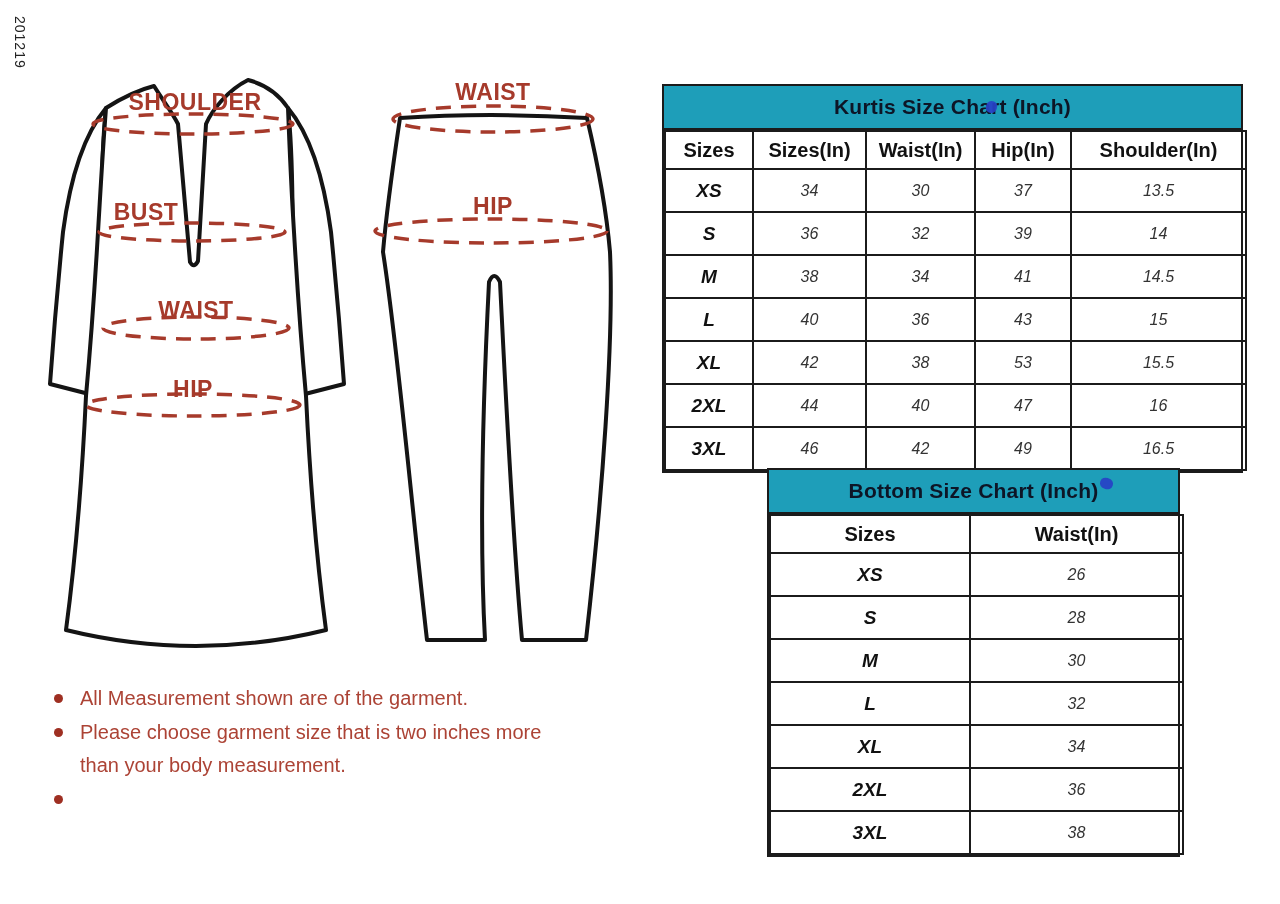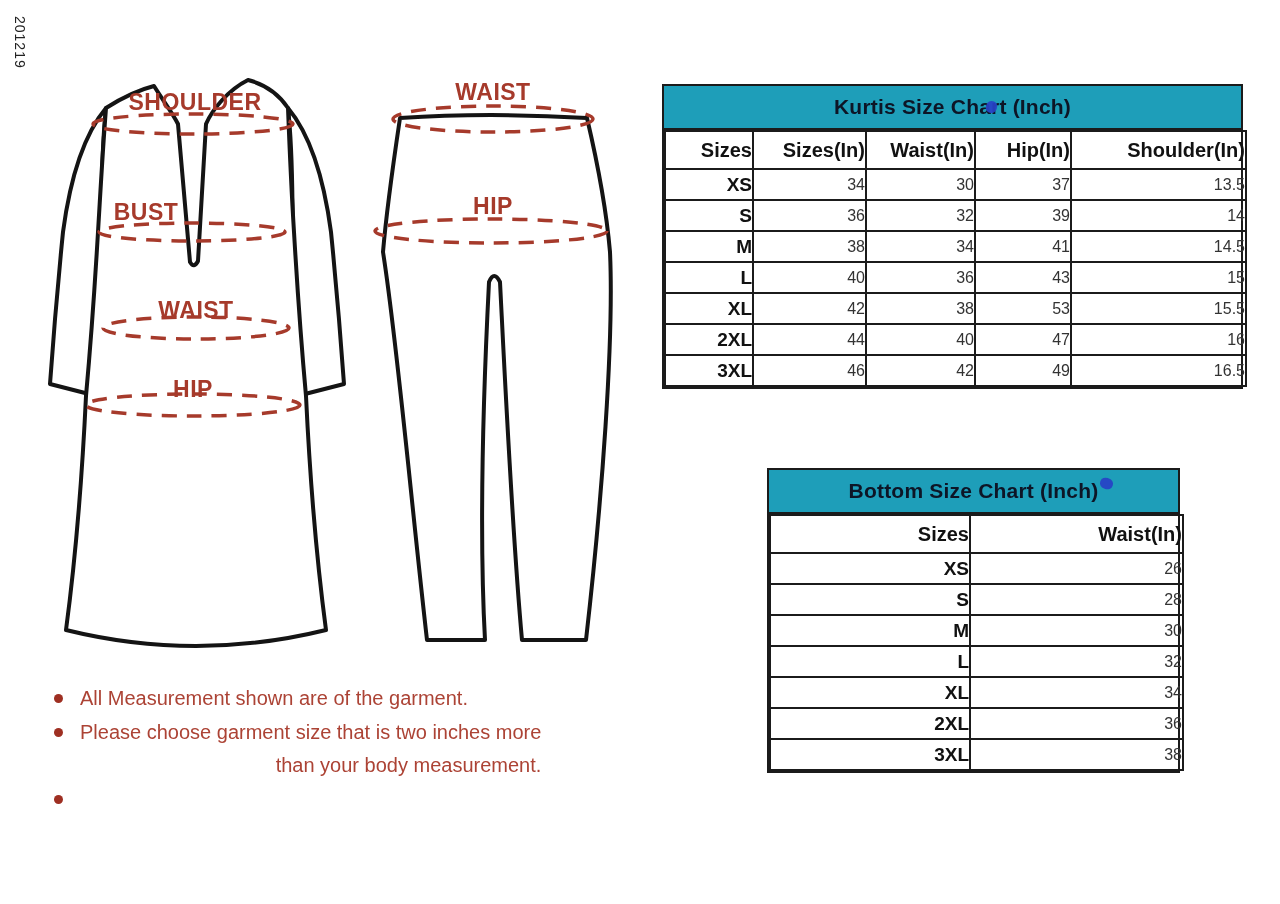--- a/index.html
+++ b/index.html
@@ -35,30 +35,30 @@
   }
   .wm-dot {
     position:absolute; width:11px; height:12px; border-radius:45%;
     background:#2742C6; transform:rotate(20deg); opacity:0.92;
   }
   .kurtis-table .wm-dot { left:322px; top:15px; }
   .bottom-table .wm-dot { left:331px; top:8px; width:13px; height:11px; }
 
   table.size-grid { width:100%; border-collapse:collapse; table-layout:fixed; }
   .size-grid th, .size-grid td {
-    border:2px solid #1b1b1b; text-align:right; vertical-align:middle; padding:0;
+    border:2px solid #1b1b1b; text-align:center; vertical-align:middle; padding:0;
   }
   .size-grid thead tr { height:38px; }
-  .size-grid tbody tr { height:31px; }
+  .size-grid tbody tr { height:43px;font-style:italic; }
   .size-grid th { font-size:20px; font-weight:bold; color:#111; }
   td.size-cell  { font-size:19px; font-weight:bold; color:#111; }
   td.num-cell   { font-size:16px; font-weight:400; color:#333; }
 
   
-  .notes { position:absolute; left:42px; top:682px; width:620px;text-align:right; }
+  .notes { position:absolute; left:42px; top:682px; width:620px; }
   .note-item { display:flex; margin-bottom:1px; }
   .note-bullet {
     flex:0 0 auto; width:9px; height:9px; border-radius:50%;
     background:#9E2F22; margin:12px 17px 0 12px;
   }
   .note-text { font-size:20px; line-height:33px; color:#AC4335; }
 </style>
 </head>
 <body>
 

